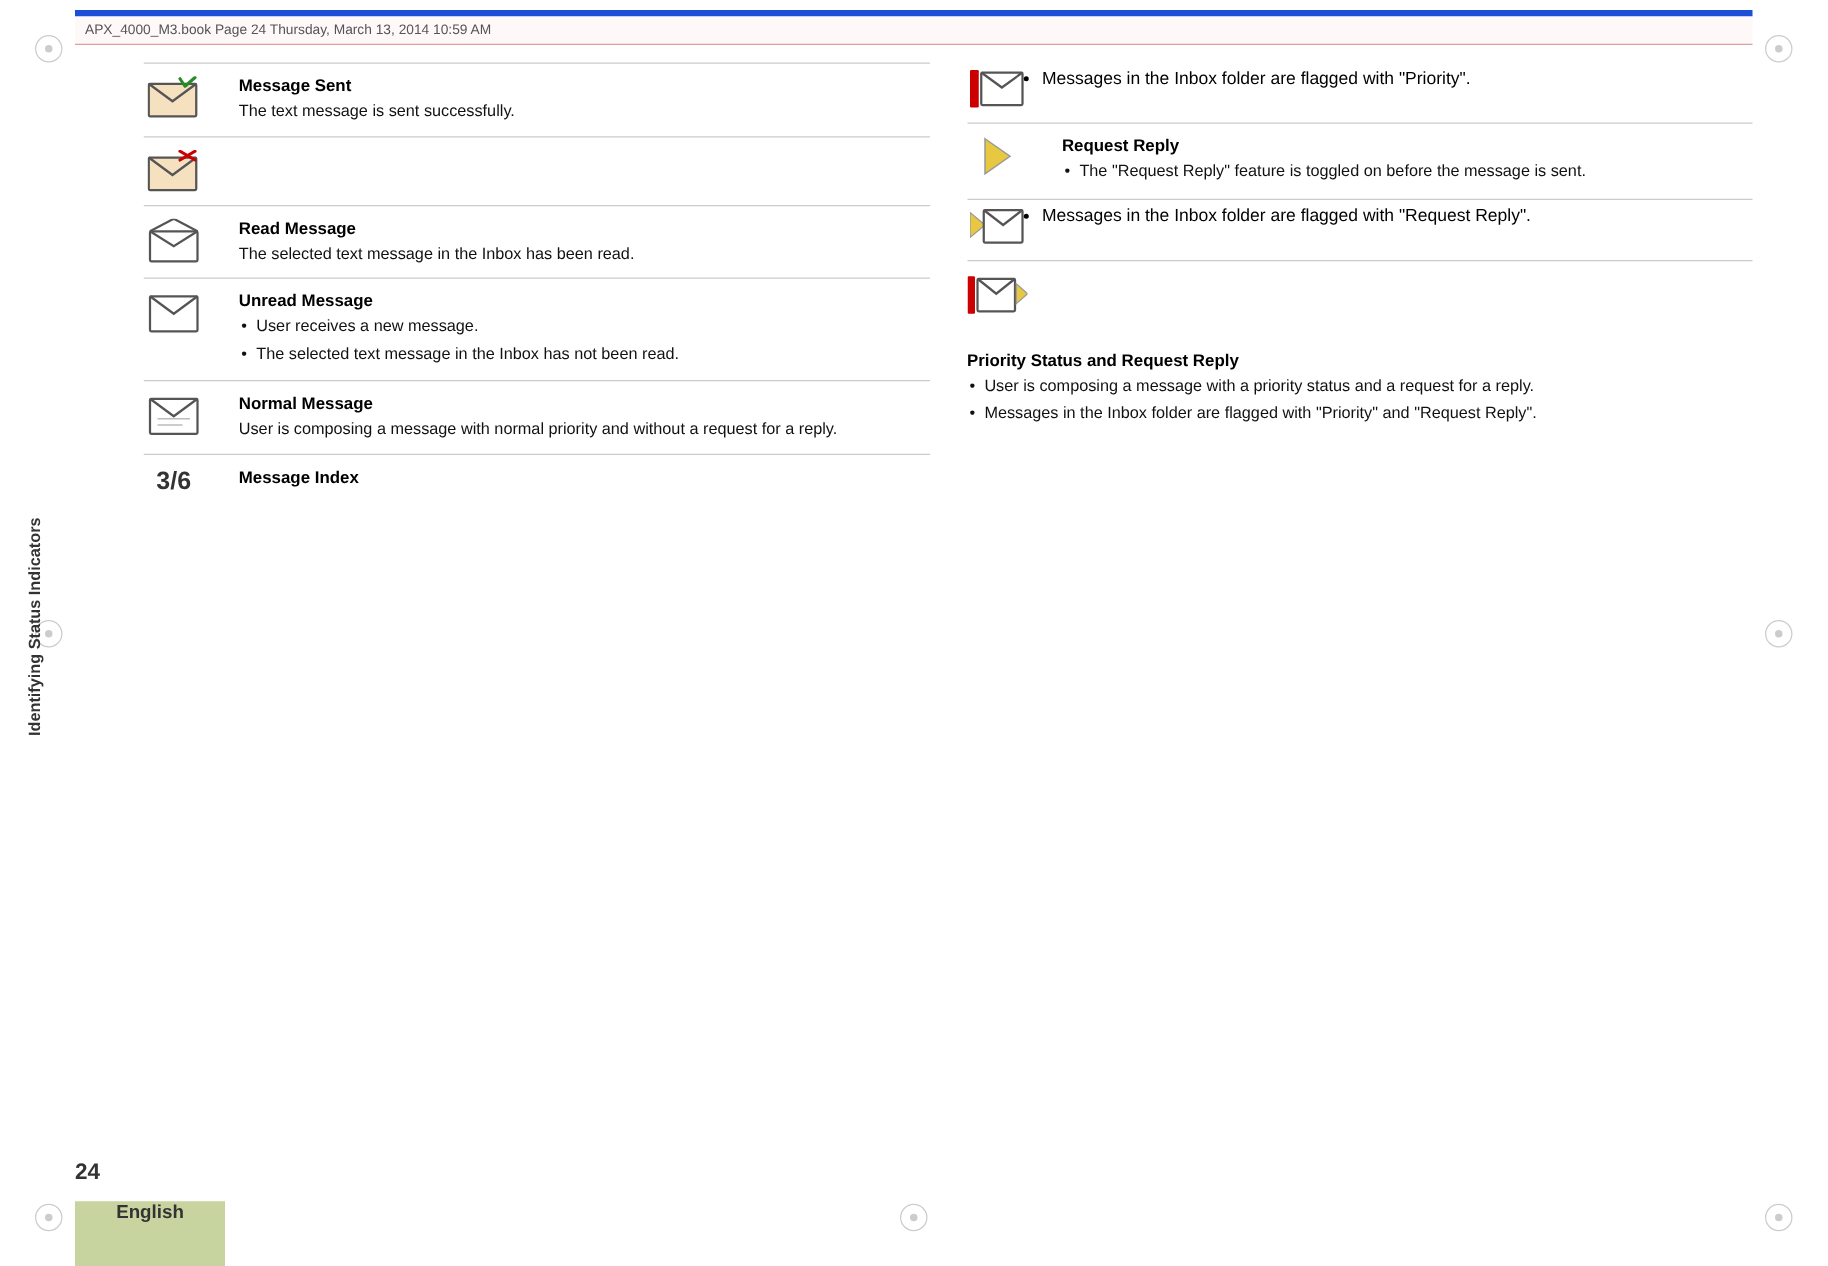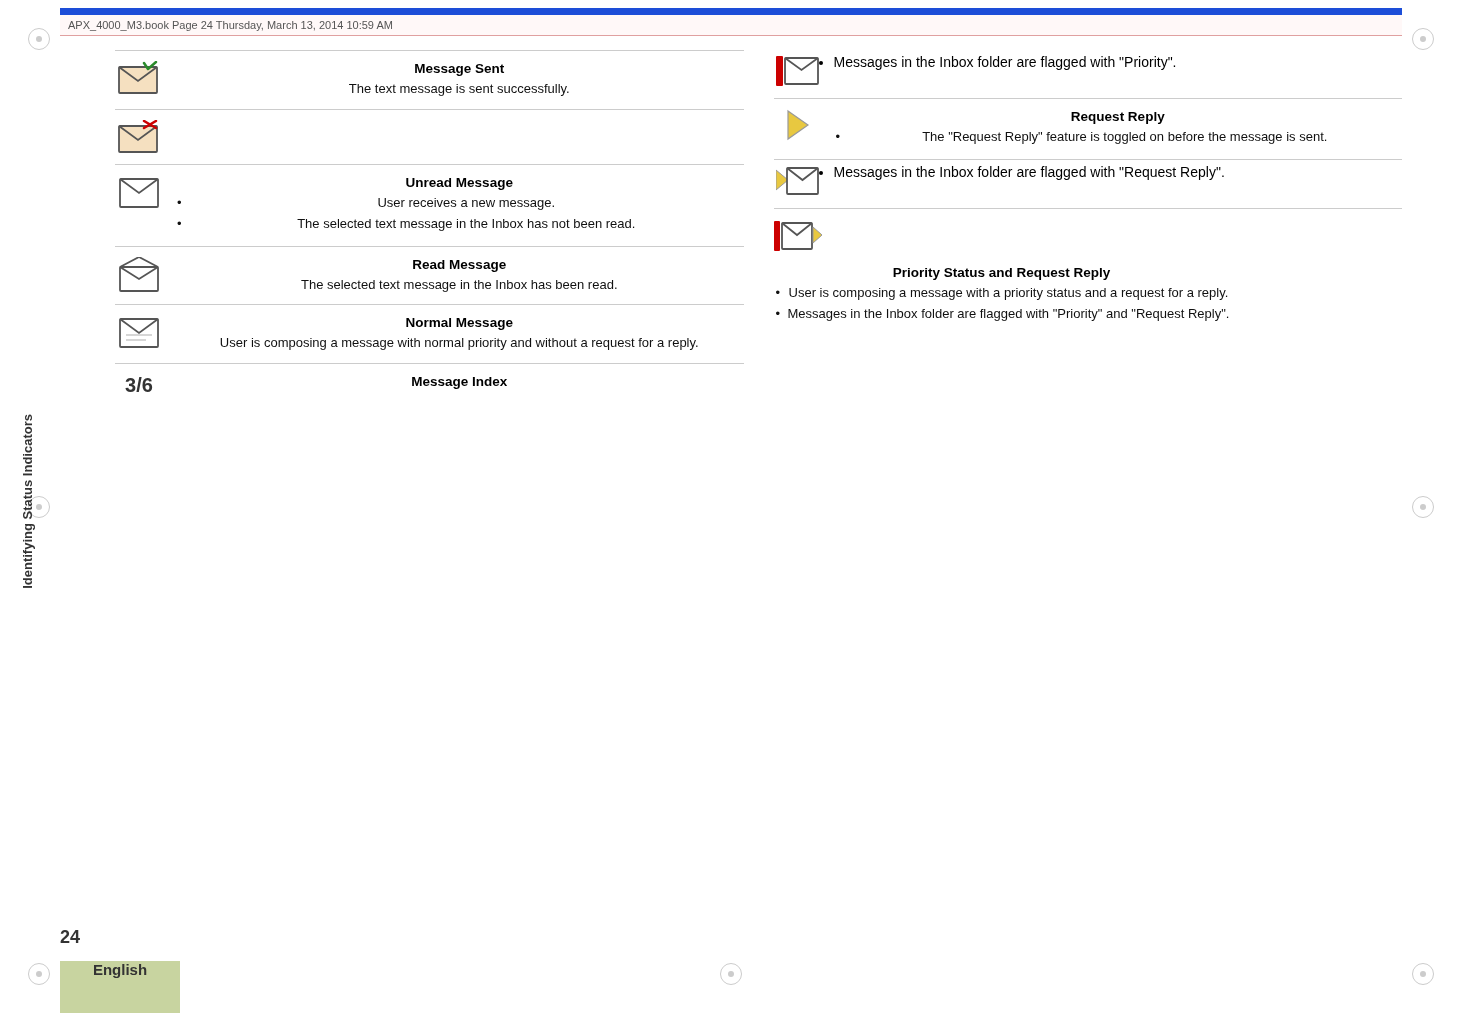--- a/index.html
+++ b/index.html
@@ -38,21 +38,21 @@
     .reg-br { bottom: 28px; right: 28px; }
     .reg-ml { top: 50%; left: 28px; transform: translateY(-50%); }
     .reg-mr { top: 50%; right: 28px; transform: translateY(-50%); }
     .reg-bm { bottom: 28px; left: 50%; transform: translateX(-50%); }
 
     
     .top-header {
       position: absolute;
       top: 8px; left: 60px; right: 60px;
       height: 28px;
-      border-top: 7px solid #1d4ed8;
+      border-top: 5px solid #1d4ed8;
       border-bottom: 1px solid #e0a0a0;
       background: #fff8f8;
       display: flex;
       align-items: center;
       padding: 0 8px;
       font-size: 11px;
       color: #555;
     }
 
     
@@ -111,22 +111,21 @@
       display: flex;
       flex-direction: column;
     }
 
     
     .entry-row {
       display: flex;
       align-items: flex-start;
       padding: 10px 0;
       border-bottom: 1px solid #ccc;
-      gap: 12px;
-      text-align: center;
+      gap: 28px;
     }
     .entry-row:first-child {
       border-top: 1px solid #ccc;
     }
 
     .icon-cell {
       width: 48px;
       min-width: 48px;
       display: flex;
       align-items: center;
@@ -220,55 +219,55 @@
           <polyline points="1,6 20,20 39,6" fill="none" stroke="#555" stroke-width="1.8"></polyline>
 
           <line x1="26" y1="1" x2="38" y2="8" stroke="#cc0000" stroke-width="2.5" stroke-linecap="round"></line>
           <line x1="38" y1="1" x2="26" y2="8" stroke="#cc0000" stroke-width="2.5" stroke-linecap="round"></line>
         </svg>
       </div>
     </div>
 
     <div class="entry-row">
       <div class="icon-cell">
+        <svg width="42" height="36">
+
+          <rect x="2" y="10" width="38" height="24" rx="1" fill="#fff" stroke="#555" stroke-width="1.8"></rect>
+
+          <polyline points="2,10 21,22 40,10" fill="none" stroke="#555" stroke-width="1.8"></polyline>
+
+          <polyline points="2,10 21,0 40,10" fill="none" stroke="#555" stroke-width="1.8"></polyline>
+        </svg>
+      </div>
+      <div class="text-cell">
+        <div class="entry-title">Read Message</div>
+        <div class="entry-body">The selected text message in the Inbox has been read.</div>
+      </div>
+    </div>
+
+    <div class="entry-row">
+      <div class="icon-cell">
         <svg width="42" height="34">
           <rect x="2" y="4" width="38" height="28" rx="1" fill="#fff" stroke="#555" stroke-width="1.8"></rect>
           <polyline points="2,4 21,18 40,4" fill="none" stroke="#555" stroke-width="1.8"></polyline>
         </svg>
       </div>
       <div class="text-cell">
         <div class="entry-title">Unread Message</div>
         <div class="entry-body">
           <ul>
             <li>User receives a new message.</li>
             <li>The selected text message in the Inbox has not been read.</li>
           </ul>
         </div>
       </div>
     </div>
 
     <div class="entry-row">
       <div class="icon-cell">
-        <svg width="42" height="36">
-
-          <rect x="2" y="10" width="38" height="24" rx="1" fill="#fff" stroke="#555" stroke-width="1.8"></rect>
-
-          <polyline points="2,10 21,22 40,10" fill="none" stroke="#555" stroke-width="1.8"></polyline>
-
-          <polyline points="2,10 21,0 40,10" fill="none" stroke="#555" stroke-width="1.8"></polyline>
-        </svg>
-      </div>
-      <div class="text-cell">
-        <div class="entry-title">Read Message</div>
-        <div class="entry-body">The selected text message in the Inbox has been read.</div>
-      </div>
-    </div>
-
-    <div class="entry-row">
-      <div class="icon-cell">
         <svg width="42" height="34">
           <rect x="2" y="4" width="38" height="28" rx="1" fill="#fff" stroke="#555" stroke-width="1.8"></rect>
           <polyline points="2,4 21,18 40,4" fill="none" stroke="#555" stroke-width="1.8"></polyline>
 
           <line x1="8" y1="20" x2="34" y2="20" stroke="#bbb" stroke-width="1.2"></line>
           <line x1="8" y1="25" x2="28" y2="25" stroke="#bbb" stroke-width="1.2"></line>
         </svg>
       </div>
       <div class="text-cell">
         <div class="entry-title">Normal Message</div>

